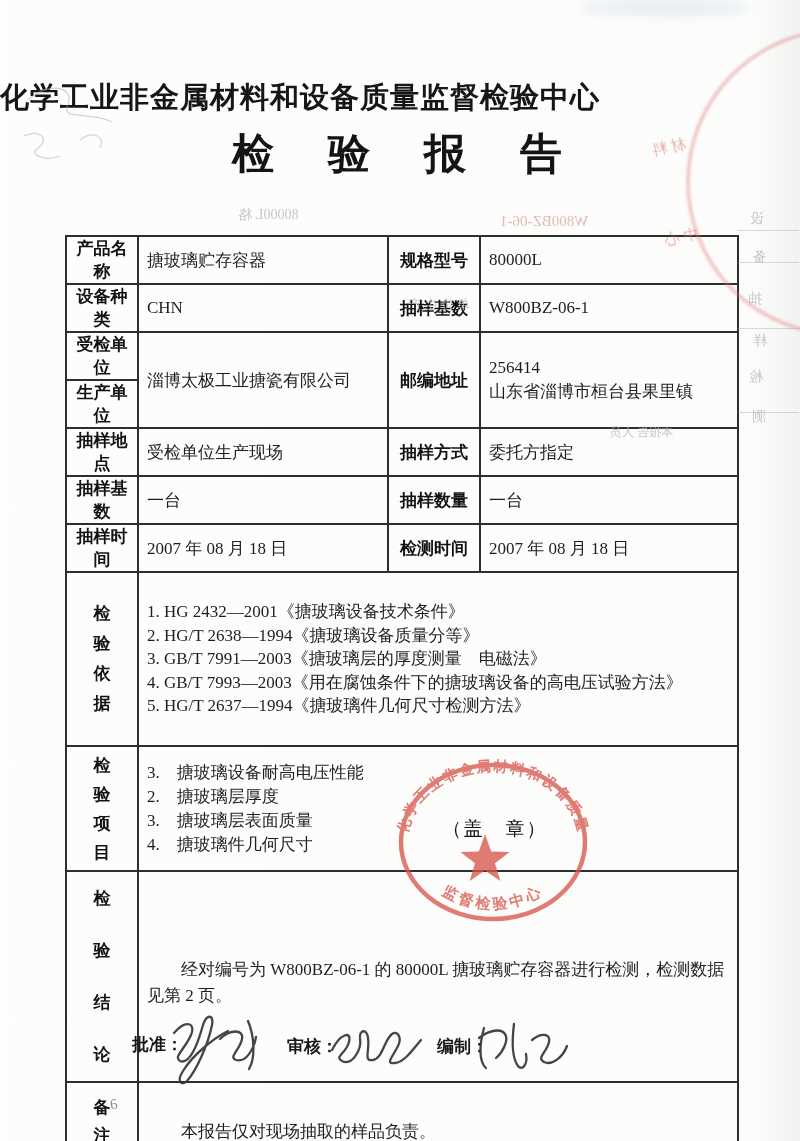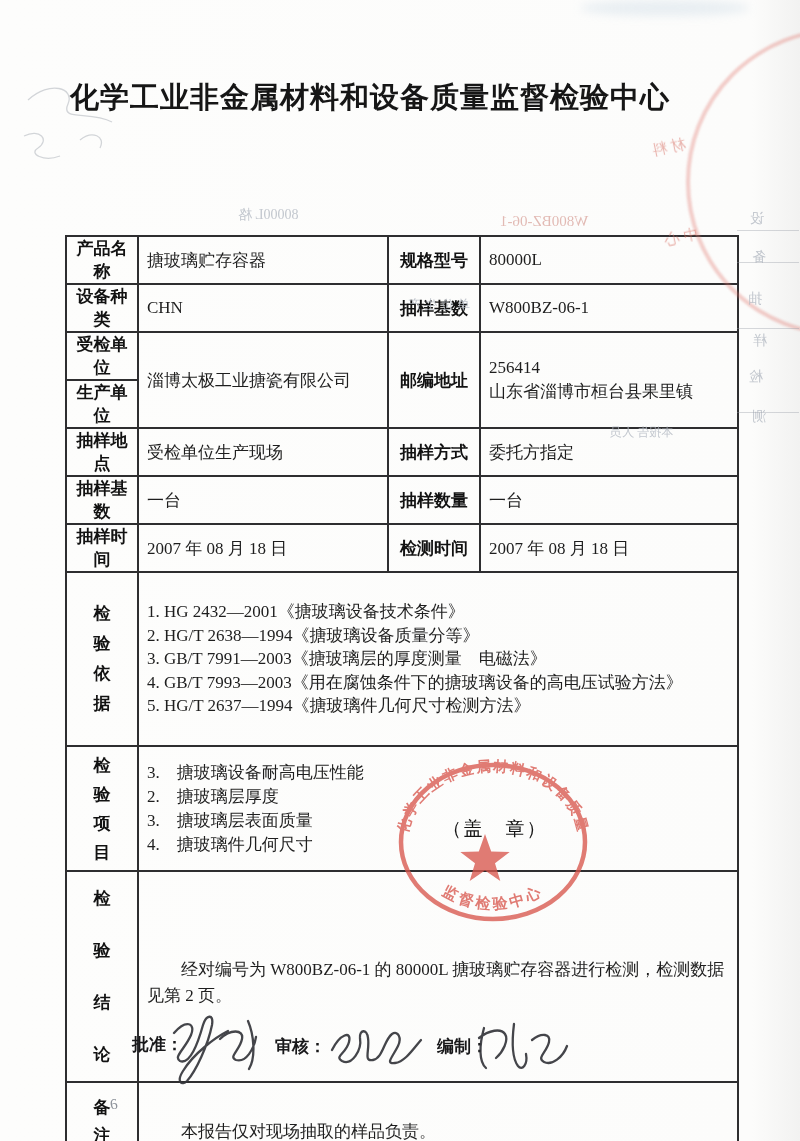--- a/index.html
+++ b/index.html
@@ -1,20 +1,20 @@
 <!DOCTYPE html>
 <html><head>
 <meta charset="utf-8">
 <style>
   html,body{margin:0;padding:0;background:#e8e8e8;}
   .page{position:relative;width:800px;height:1141px;margin:0 auto;overflow:hidden;
         background:linear-gradient(to right,#fdfdfc 0%,#fcfcfb 94%,#f2f2f1 100%);
         font-family:"Liberation Serif","DejaVu Serif",serif;color:#1e1e1e;}
   .abs{position:absolute;}
-  .org-title{top:78px;left:0;width:740px;text-align:center;
+  .org-title{top:78px;left:0;width:740px;text-align:left;
     font-family:Liberation Mono, monospace;font-weight:bold;
     font-size:29px;letter-spacing:1px;color:#161616;}
   .report-title{top:126px;left:0;width:800px;text-align:center;
     font-family:"Liberation Sans","DejaVu Sans",sans-serif;font-weight:bold;
     font-size:42px;letter-spacing:6px;color:#141414;}
   .no-line{top:185px;left:65px;width:672px;display:flex;justify-content:space-between;
     font-size:17px;}
   .report-no{font-family:"Liberation Sans","DejaVu Sans",sans-serif;font-size:17px;}
   .page-ind{font-size:17px;}
   table.info{position:absolute;top:207px;left:65px;width:672px;border-collapse:collapse;
@@ -83,20 +83,21 @@
   <div class="abs bleed" style="top:408px;left:752px;">测</div>
   <div class="abs bleed" style="top:424px;left:610px;font-size:12px;">本报告 人员</div>
   <div class="abs bleed-red-frag" style="top:138px;left:652px;">材 料</div>
   <div class="abs bleed-red-frag" style="top:228px;left:664px;">中 心</div>
   <div class="abs bleed-line" style="top:230px;left:737px;width:62px;"></div>
   <div class="abs bleed-line" style="top:262px;left:737px;width:62px;"></div>
   <div class="abs bleed-line" style="top:328px;left:737px;width:62px;"></div>
   <div class="abs bleed-line" style="top:412px;left:737px;width:62px;"></div>
 
   <div class="abs org-title">化学工业非金属材料和设备质量监督检验中心</div>
+  <div class="abs report-title">检　验　报　告</div>
 
   <table class="info">
     <colgroup>
         <col style="width:72px">
         <col style="width:250px">
         <col style="width:92px">
         <col style="width:258px">
       </colgroup>
     <tbody>
         <tr style="height:38px">
@@ -197,21 +198,21 @@
       </text>
     </g>
   </svg>
   <div class="abs stamp-note">（盖　章）</div>
 
   <div class="abs sig-label" style="top:1033px;left:132px;">批准：</div>
   <svg class="abs" style="top:1005px;left:158px;" width="118" height="80" viewBox="0 0 118 80">
     <path class="ink" d="M16 28 C 28 14, 38 18, 33 30 C 27 44, 15 52, 22 56 C 32 60, 40 38, 45 20 C 48 10, 56 8, 54 20 C 50 40, 38 66, 29 76 C 24 81, 18 77, 25 66 C 36 48, 58 32, 70 26"></path>
     <path class="ink" d="M62 34 C 72 24, 86 24, 84 34 C 82 45, 70 52, 78 55 C 88 58, 96 44, 98 32 M 90 16 C 96 30, 98 52, 91 64"></path>
   </svg>
-  <div class="abs sig-label" style="top:1035px;left:275px;">审核：</div>
+  <div class="abs sig-label" style="top:1035px;left:287px;">审核：</div>
   <svg class="abs" style="top:1012px;left:322px;" width="108" height="62" viewBox="0 0 108 62">
     <path class="ink" d="M10 38 C 18 22, 30 18, 27 30 C 24 42, 12 44, 20 49 C 30 54, 40 38, 38 26 C 37 18, 45 16, 46 26 C 48 38, 41 50, 51 48 C 61 46, 62 28, 70 22 C 76 18, 80 26, 76 34 C 70 46, 63 52, 73 51 C 83 50, 92 36, 99 28"></path>
   </svg>
   <div class="abs sig-label" style="top:1035px;left:437px;">编制：</div>
   <svg class="abs" style="top:1010px;left:470px;" width="108" height="64" viewBox="0 0 108 64">
     <path class="ink" d="M14 18 C 9 36, 9 52, 16 58 M 9 28 C 19 20, 31 18, 35 24 C 39 30, 33 42, 26 48"></path>
     <path class="ink" d="M44 14 C 42 30, 42 48, 48 56 C 52 61, 58 55, 56 44"></path>
     <path class="ink" d="M62 30 C 72 22, 81 24, 79 32 C 77 42, 66 48, 74 52 C 82 56, 93 47, 97 36"></path>
   </svg>
 

